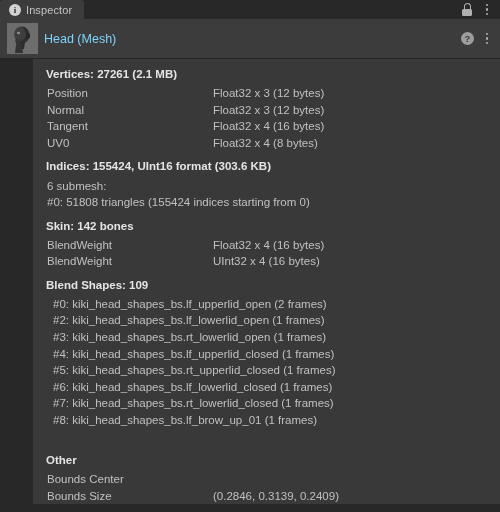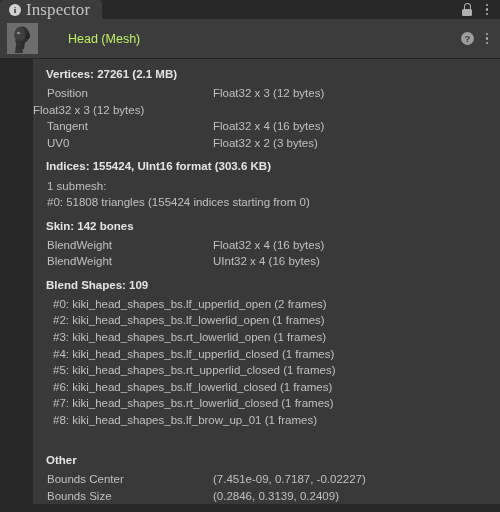--- a/index.html
+++ b/index.html
@@ -36,23 +36,22 @@
     gap: 5px;
     padding: 0 12px 0 9px;
     background: #3c3c3c;
     height: 19px;
     box-sizing: border-box;
     border-top-left-radius: 3px;
     border-top-right-radius: 3px;
   }
   .tab-label {
     color: #c4c4c4;
-    font-size: 17px;
+    font-size: 11px;
     letter-spacing: .1px;
-    font-family: Liberation Serif, serif;
   }
   .info-icon {
     width: 12px; height: 12px;
     border-radius: 50%;
     background: #d2d2d2;
     color: #2b2b2b;
     font-size: 9px;
     font-weight: bold;
     line-height: 12px;
     text-align: center;
@@ -101,22 +100,22 @@
   }
   .thumb {
     width: 31px; height: 31px;
     background: #6a6a6a;
     position: relative;
     overflow: hidden;
     flex: none;
   }
   .thumb svg { display: block; }
   .obj-title {
-    margin-left: 30px;
-    color: #bef264;
+    margin-left: 6px;
+    color: #7dd3fc;
     font-size: 12.5px;
   }
   .obj-header-right {
     margin-left: auto;
     display: flex;
     align-items: center;
     gap: 7px;
     padding-right: 7px;
   }
   .help-icon {
@@ -268,39 +267,40 @@
     <div class="spacer-sm"></div>
 
     <div class="group">
       <div class="group-title">Vertices: 27261 (2.1 MB)</div>
       <div class="spacer-xs"></div>
       <div class="row">
         <span class="k">Position</span>
         <span class="v">Float32 x 3 (12 bytes)</span>
       </div>
       <div class="row">
+        <span class="k">Normal</span>
         <span class="v">Float32 x 3 (12 bytes)</span>
       </div>
       <div class="row">
         <span class="k">Tangent</span>
         <span class="v">Float32 x 4 (16 bytes)</span>
       </div>
       <div class="row">
         <span class="k">UV0</span>
-        <span class="v">Float32 x 2 (3 bytes)</span>
+        <span class="v">Float32 x 4 (8 bytes)</span>
       </div>
     </div>
 
     <div class="spacer-sm"></div>
 
     <div class="group">
       <div class="group-title">Indices: 155424, UInt16 format (303.6 KB)</div>
       <div class="spacer-xs"></div>
       <div class="row single">
-        <span class="k">1 submesh:</span>
+        <span class="k">6 submesh:</span>
       </div>
       <div class="row single">
         <span class="k">#0: 51808 triangles (155424 indices starting from 0)</span>
       </div>
     </div>
 
     <div class="spacer-sm"></div>
 
     <div class="group">
       <div class="group-title">Skin: 142 bones</div>
@@ -339,21 +339,20 @@
       </div>
     </div>
 
     <div class="spacer-xs"></div>
 
     <div class="group">
       <div class="group-title">Other</div>
       <div class="spacer-xs"></div>
       <div class="row">
         <span class="k">Bounds Center</span>
-        <span class="v">(7.451e-09, 0.7187, -0.02227)</span>
       </div>
       <div class="row">
         <span class="k">Bounds Size</span>
         <span class="v">(0.2846, 0.3139, 0.2409)</span>
       </div>
       <div class="row">
         
         
       </div>
     </div>

